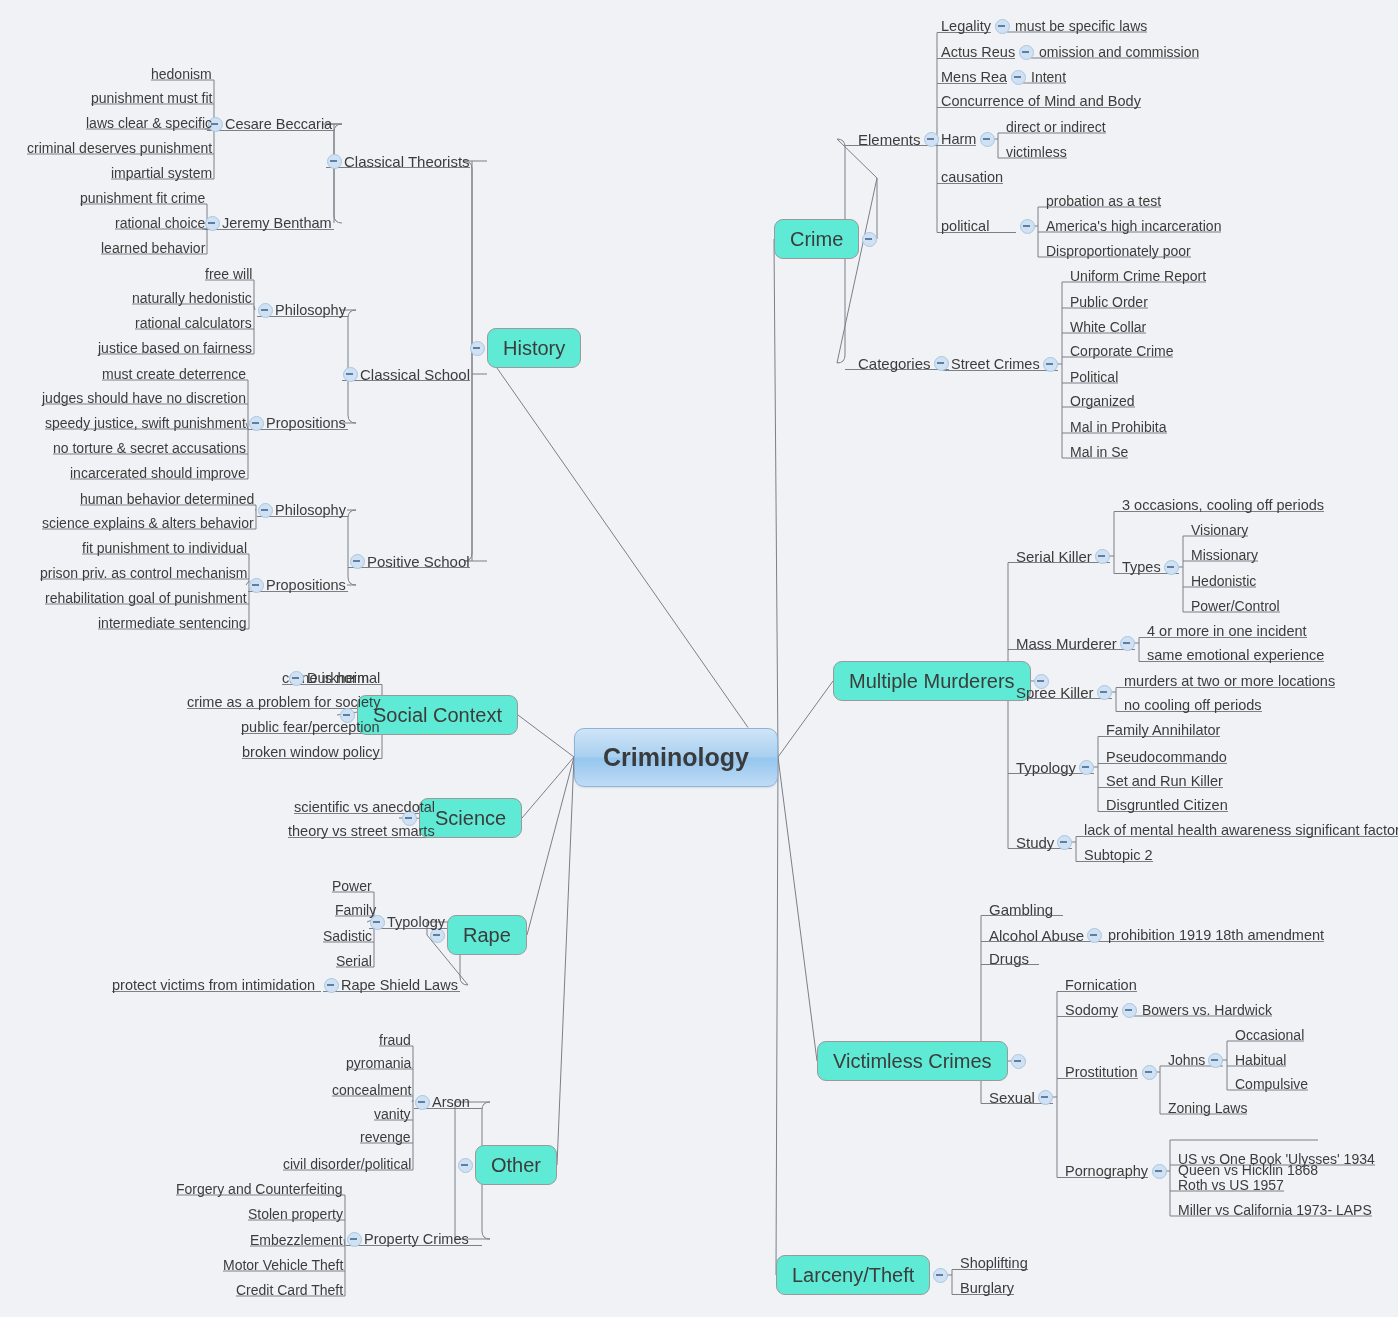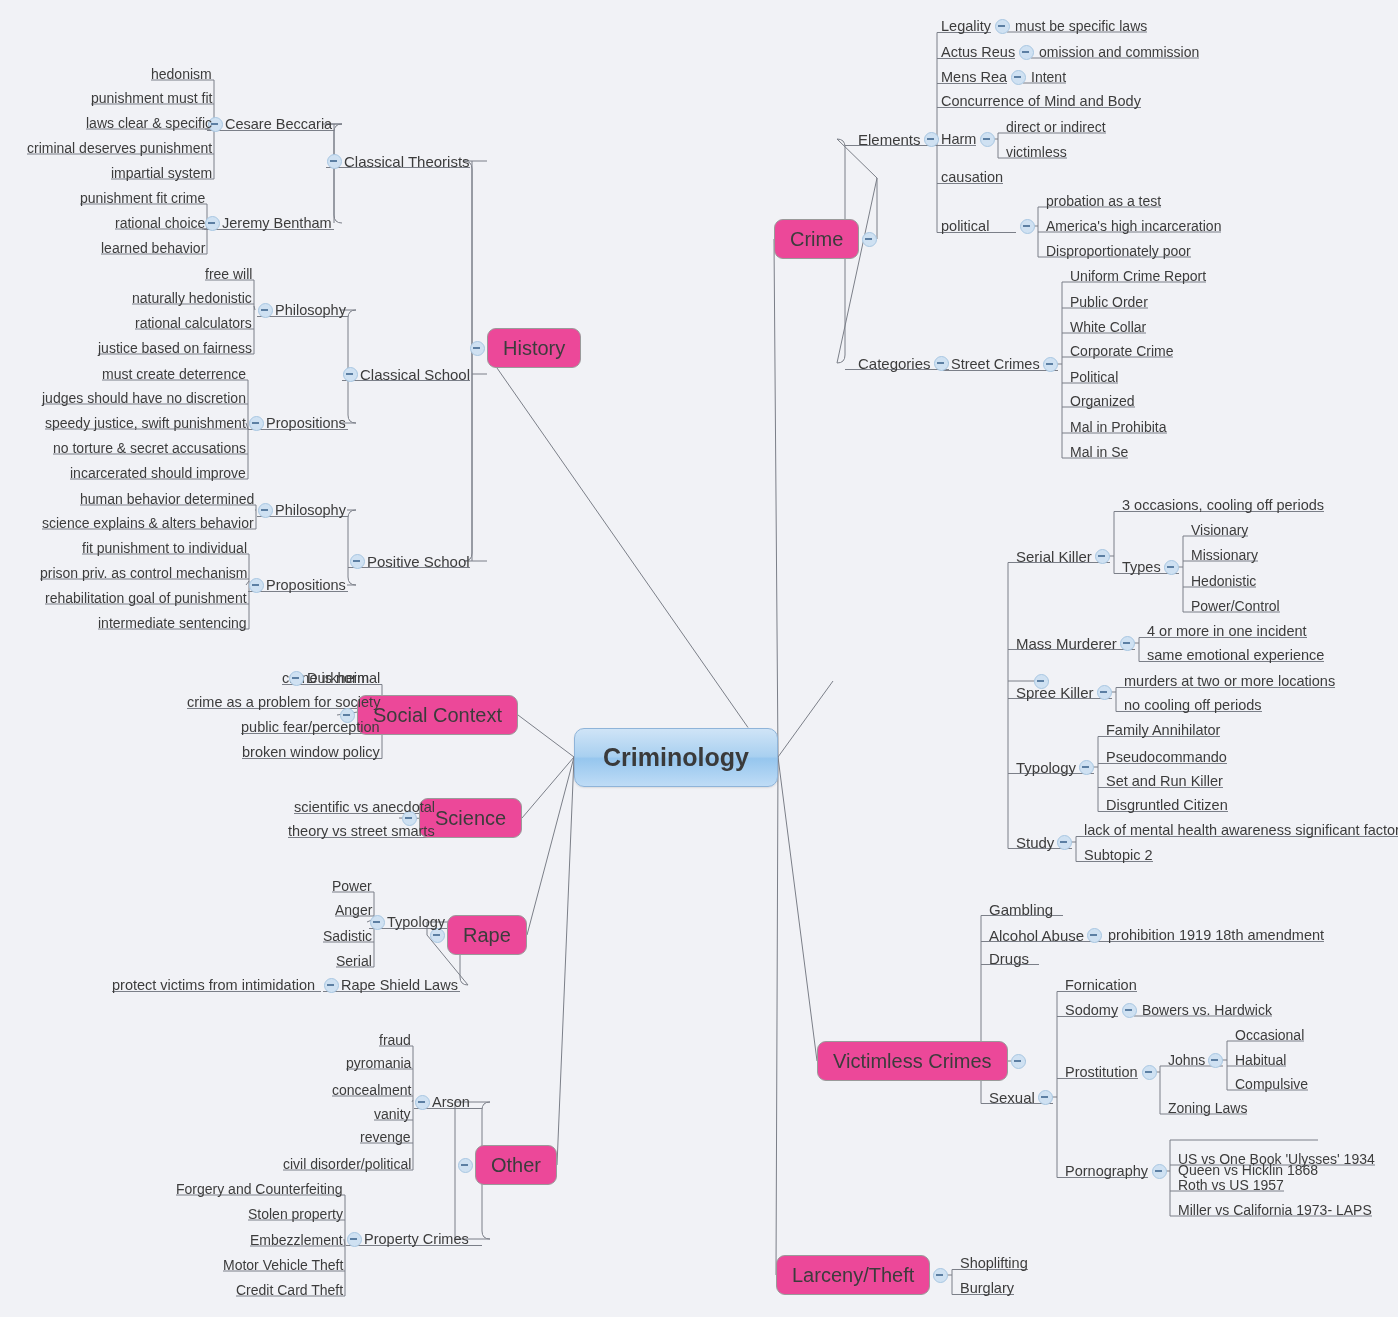--- a/index.html
+++ b/index.html
@@ -21,21 +21,21 @@
   
   .root{
     border:1px solid #8fb4d9;border-radius:10px;
     background:linear-gradient(to bottom,#cfe4f7 0%,#a9d0f0 48%,#96c6ee 52%,#bfdcf6 100%);
     font-size:25px;font-weight:bold;color:#3a3a3a;
     padding:16px 28px;box-shadow:0 1px 2px rgba(0,0,0,.10);
   }
 
   
   .lvl1{
-    border:1px solid #9a9a9a;border-radius:9px;background:#ec4899;
+    border:1px solid #9a9a9a;border-radius:9px;background:#5eead4;
     font-size:20px;color:#3c3c3c;padding:9px 15px;
   }
   
   .lvl2{font-size:15px;color:#3c3c3c;}
   
   .lvl3{font-size:14.5px;color:#3c3c3c;}
   
   .lvl4{font-size:14px;color:#3c3c3c;}
 
   
@@ -288,20 +288,21 @@
       <polyline points="1170,1140 1170,1216" fill="none" stroke="#7b7f88" stroke-width="1"></polyline>
       <polyline points="1164,1171 1170,1171" fill="none" stroke="#7b7f88" stroke-width="1"></polyline>
       <polyline points="952,1269.5 1028,1269.5" fill="none" stroke="#7b7f88" stroke-width="1"></polyline>
       <polyline points="952,1294.5 1014,1294.5" fill="none" stroke="#7b7f88" stroke-width="1"></polyline>
       <polyline points="952,1269.5 952,1294.5" fill="none" stroke="#7b7f88" stroke-width="1"></polyline>
       <polyline points="946,1275 952,1275" fill="none" stroke="#7b7f88" stroke-width="1"></polyline>
     </svg>
 <div class="node root" style="left: 574px; top: 727.5px;">Criminology</div>
     <div class="node lvl1" style="left: 487px; top: 328px;">History</div>
     <div class="node lvl1" style="left: 774px; top: 219px;">Crime</div>
+    <div class="node lvl1" style="left: 833px; top: 661px;">Multiple Murderers</div>
     <div class="node lvl1" style="left: 817px; top: 1041px;">Victimless Crimes</div>
     <div class="node lvl1" style="left: 776px; top: 1255px;">Larceny/Theft</div>
     <div class="node lvl1" style="left: 357px; top: 695px;">Social Context</div>
     <div class="node lvl1" style="left: 419px; top: 798px;">Science</div>
     <div class="node lvl1" style="left: 447px; top: 915px;">Rape</div>
     <div class="node lvl1" style="left: 475px; top: 1145px;">Other</div>
     <div class="toggle" style="left: 470px; top: 341px;"></div>
     <div class="toggle" style="left: 862px; top: 232px;"></div>
     <div class="toggle" style="left: 1034px; top: 674px;"></div>
     <div class="toggle" style="left: 1011px; top: 1054px;"></div>
@@ -357,21 +358,21 @@
     <div class="node lvl3" style="left: 242px; top: 744.5px;">broken window policy</div>
     <div class="node lvl3" style="left: 307px; top: 670.5px;">Durkheim</div>
     <div class="toggle" style="left: 289px; top: 671px;"></div>
     <div class="node lvl3" style="left: 294px; top: 799.5px;">scientific vs anecdotal</div>
     <div class="node lvl3" style="left: 288px; top: 823.5px;">theory vs street smarts</div>
     <div class="node lvl3" style="left: 387px; top: 914.5px;">Typology</div>
     <div class="toggle" style="left: 370px; top: 915px;"></div>
     <div class="node lvl3" style="left: 341px; top: 977.5px;">Rape Shield Laws</div>
     <div class="toggle" style="left: 324px; top: 978px;"></div>
     <div class="node lvl4" style="left: 332px; top: 879px;">Power</div>
-    <div class="node lvl4" style="left: 335px; top: 903px;">Anger</div>
+    <div class="node lvl4" style="left: 335px; top: 903px;">Family</div>
     <div class="node lvl4" style="left: 323px; top: 929px;">Sadistic</div>
     <div class="node lvl4" style="left: 336px; top: 954px;">Serial</div>
     <div class="node lvl3" style="left: 112px; top: 977.5px;">protect victims from intimidation</div>
     <div class="node lvl3" style="left: 432px; top: 1094.5px;">Arson</div>
     <div class="toggle" style="left: 415px; top: 1095px;"></div>
     <div class="node lvl3" style="left: 364px; top: 1231.5px;">Property Crimes</div>
     <div class="toggle" style="left: 347px; top: 1232px;"></div>
     <div class="node lvl4" style="left: 379px; top: 1033px;">fraud</div>
     <div class="node lvl4" style="left: 346px; top: 1056px;">pyromania</div>
     <div class="node lvl4" style="left: 332px; top: 1083px;">concealment</div>

